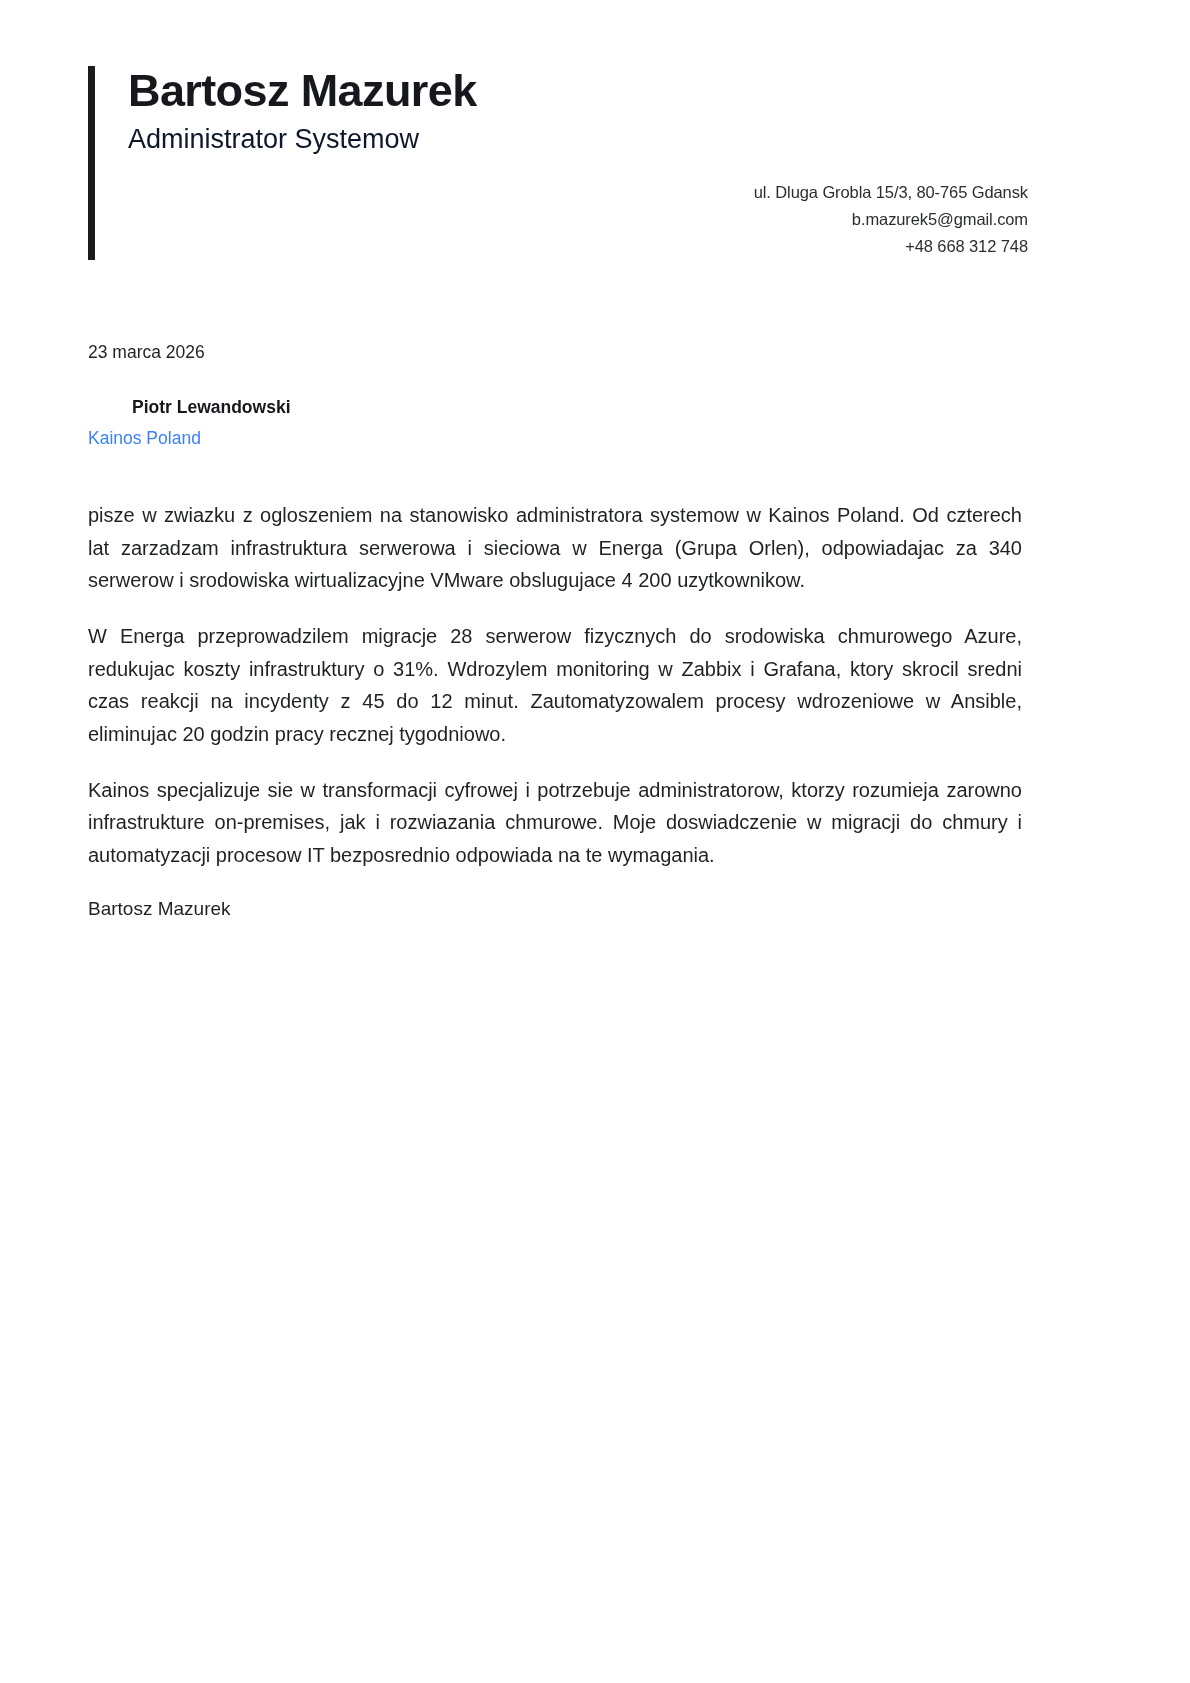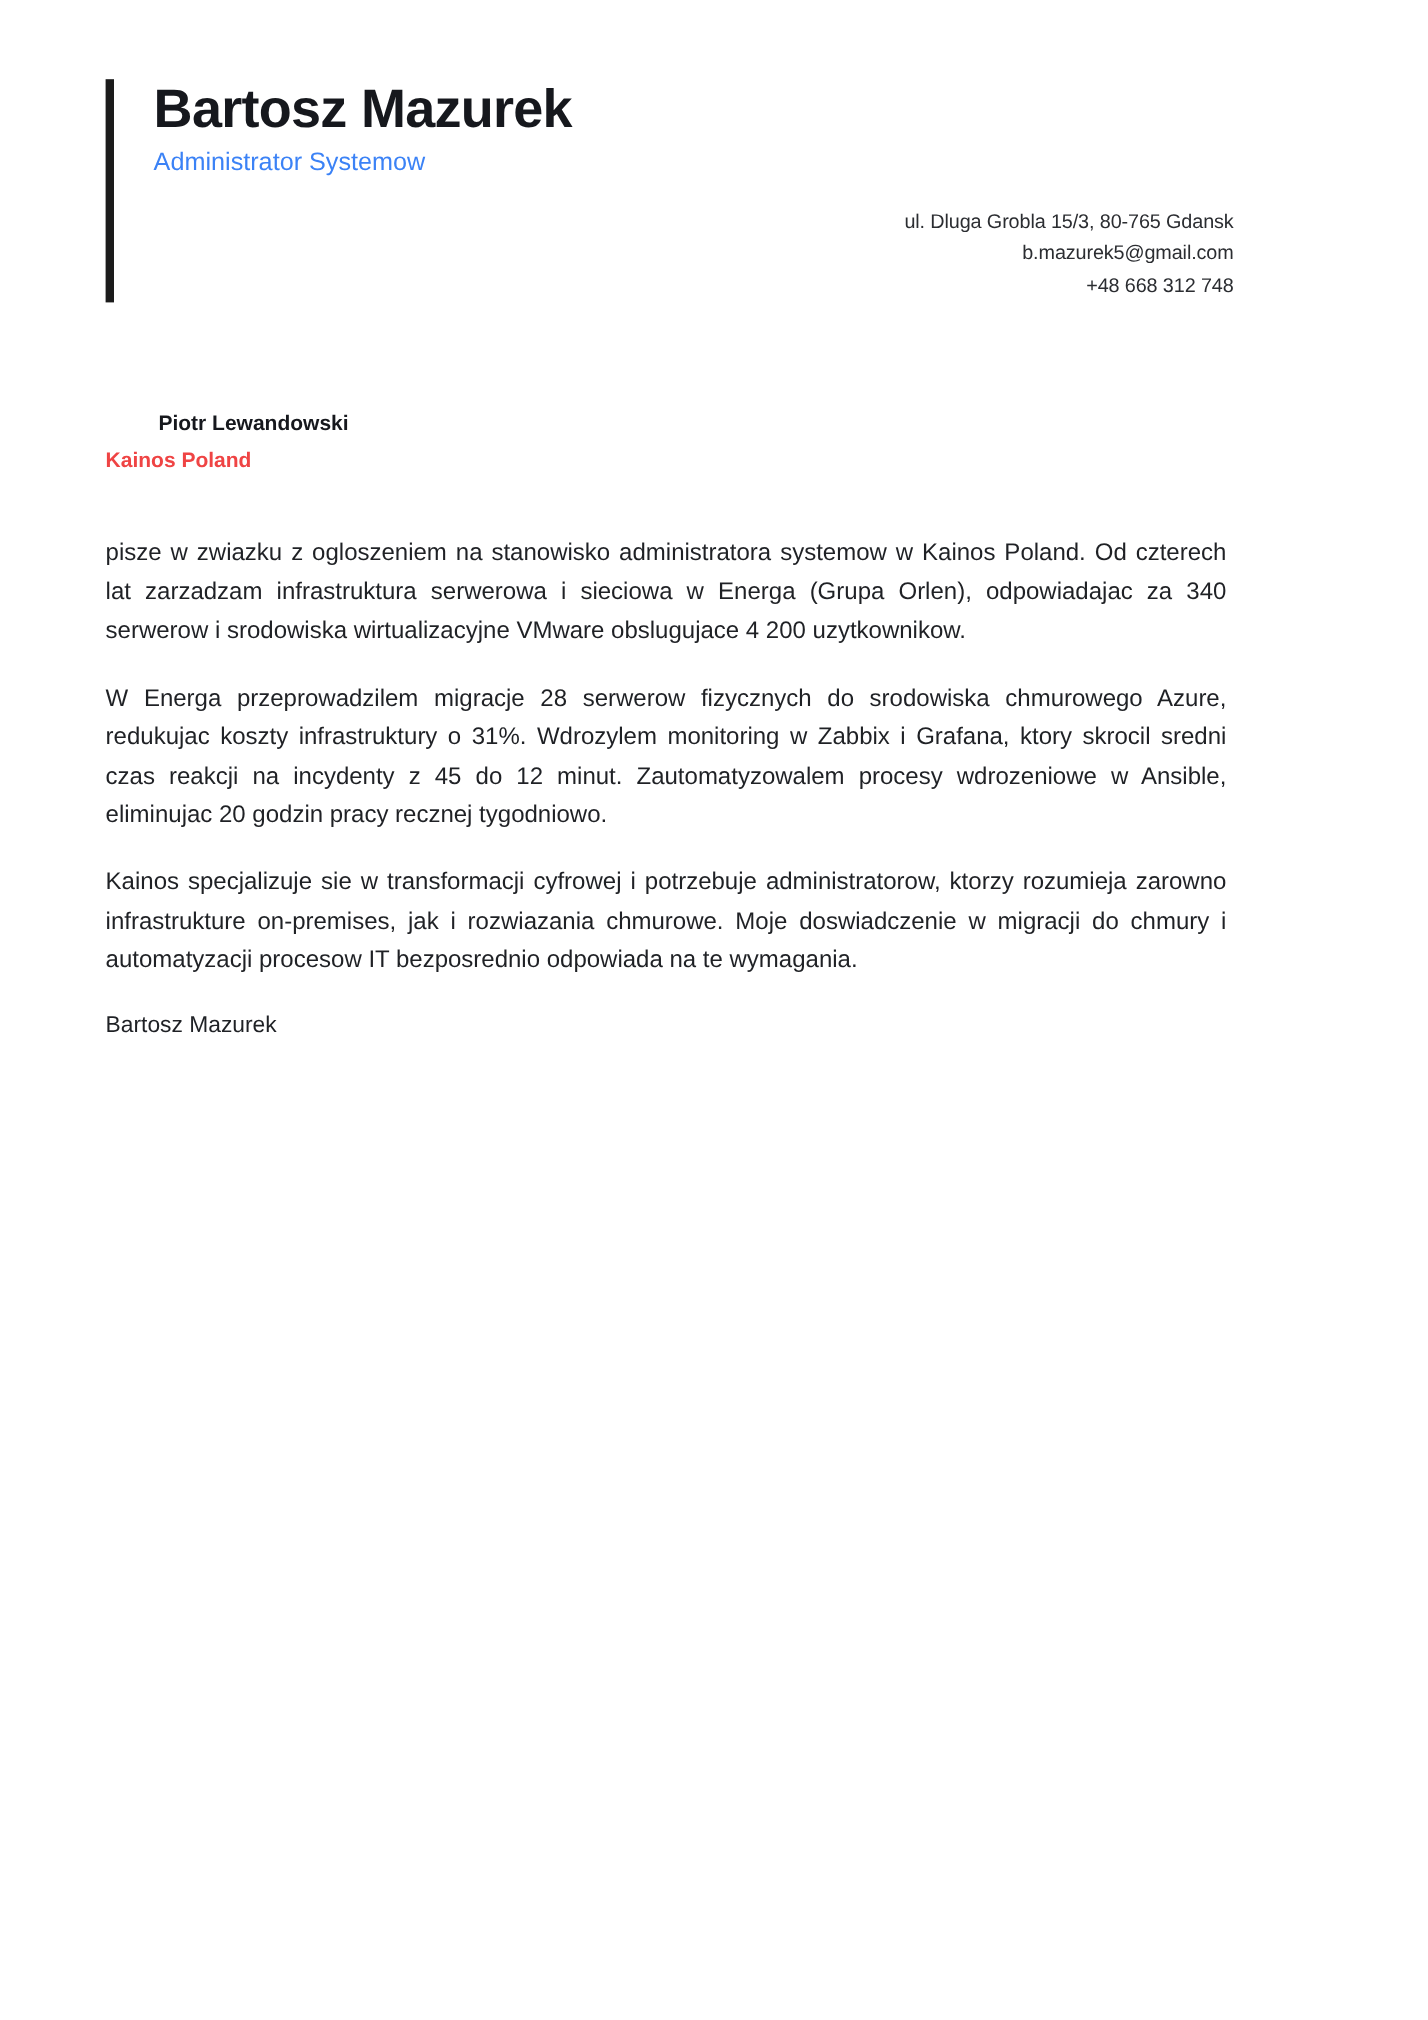--- a/index.html
+++ b/index.html
@@ -43,24 +43,24 @@
   .name {
     font-size: 45px;
     font-weight: 700;
     letter-spacing: -0.6px;
     line-height: 1.12;
     color: #16181d;
     margin: 0 0 6px 0;
     white-space: nowrap;
   }
   .job-title {
-    font-size: 21px;
+    font-size: 27px;
     font-weight: 400;
     line-height: 1.3;
-    color: #3b82f6;
+    color: #0f172a;
     margin: 0 0 22px 0;
   }
   .contact-line {
     font-size: 16.5px;
     line-height: 1.62;
     color: #2b2d31;
     letter-spacing: -0.1px;
     text-align: right;
   }
 
@@ -80,23 +80,23 @@
   .recipient-name {
     font-size: 17.5px;
     font-weight: 700;
     line-height: 1.45;
     color: #16181d;
     margin-bottom: 6px;
     margin-left: 44px;
   }
   .recipient-company {
     font-size: 17.5px;
-    font-weight: 700;
+    font-weight: 400;
     line-height: 1.45;
-    color: #ef4444;
+    color: #3b82f6;
     margin-bottom: 48px;
   }
   .salutation {
     font-size: 19px;
     line-height: 1.5;
     color: #1f2125;
     margin-bottom: 26px;
   }
   .para {
     font-size: 20px;
@@ -128,20 +128,21 @@
     <div class="header-text">
       <div class="name">Bartosz Mazurek</div>
       <div class="job-title">Administrator Systemow</div>
       <div class="contact-line">ul. Dluga Grobla 15/3, 80-765 Gdansk</div>
       <div class="contact-line">b.mazurek5@gmail.com</div>
       <div class="contact-line">+48 668 312 748</div>
     </div>
   </div>
 
   <div class="letter">
+    <div class="date">23 marca 2026</div>
 
     <div class="recipient-name">Piotr Lewandowski</div>
     <div class="recipient-company">Kainos Poland</div>
 
 
     <p class="para">pisze w zwiazku z ogloszeniem na stanowisko administratora systemow w Kainos Poland. Od czterech lat zarzadzam infrastruktura serwerowa i sieciowa w Energa (Grupa Orlen), odpowiadajac za 340 serwerow i srodowiska wirtualizacyjne VMware obslugujace 4 200 uzytkownikow.</p>
     <p class="para">W Energa przeprowadzilem migracje 28 serwerow fizycznych do srodowiska chmurowego Azure, redukujac koszty infrastruktury o 31%. Wdrozylem monitoring w Zabbix i Grafana, ktory skrocil sredni czas reakcji na incydenty z 45 do 12 minut. Zautomatyzowalem procesy wdrozeniowe w Ansible, eliminujac 20 godzin pracy recznej tygodniowo.</p>
     <p class="para">Kainos specjalizuje sie w transformacji cyfrowej i potrzebuje administratorow, ktorzy rozumieja zarowno infrastrukture on-premises, jak i rozwiazania chmurowe. Moje doswiadczenie w migracji do chmury i automatyzacji procesow IT bezposrednio odpowiada na te wymagania.</p>
 
     <div class="signature">Bartosz Mazurek</div>

